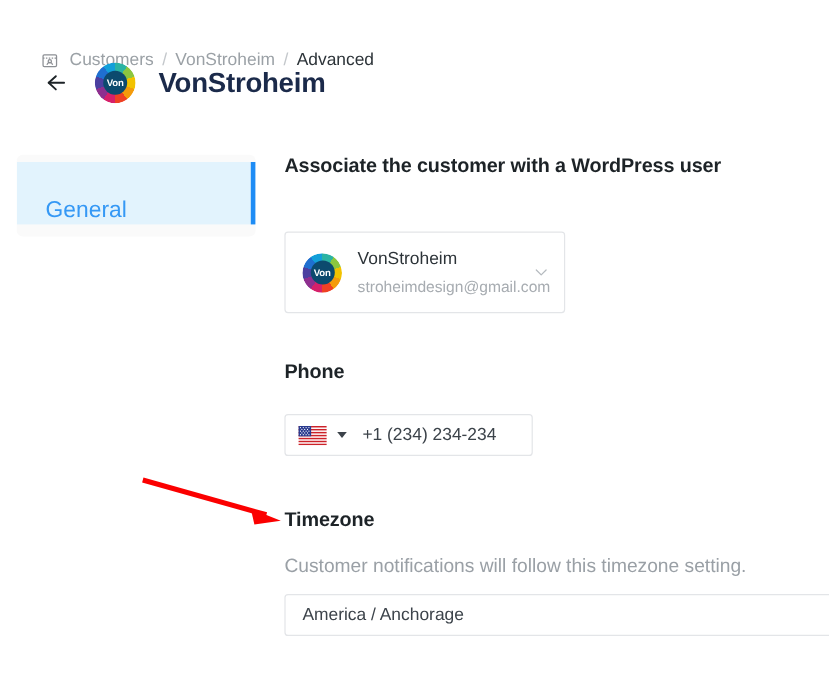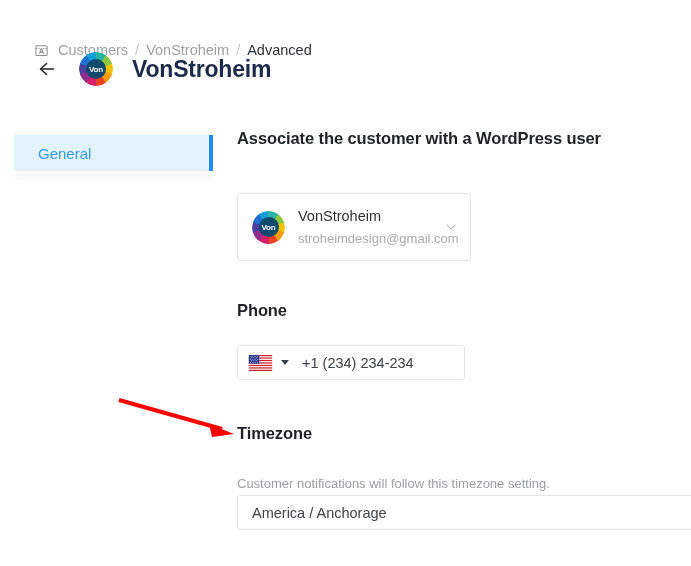--- a/index.html
+++ b/index.html
@@ -110,25 +110,25 @@
     left: 14px;
     top: 129px;
     width: 199px;
     background: #fafafa;
     border-radius: 5px;
     overflow: hidden;
     padding: 6px 0 10px 0;
   }
   .side-item {
     position: relative;
-    height: 36px;
-    display: flex;
-    align-items: center;
+    height: 52px;
+    display: flex;
+    align-items: flex-end;
     padding-left: 24px;
-    font-size: 15px;
+    font-size: 19px;
     color: #3c434a;
     cursor: pointer;
   }
   .side-item.active {
     background: #e2f3fd;
     color: #3598f5;
   }
   .side-item.active::after {
     content: "";
     position: absolute;
@@ -147,23 +147,23 @@
     right: 0;
     bottom: 0;
   }
   .section-title {
     font-size: 16.5px;
     font-weight: bold;
     color: #1d2327;
     letter-spacing: -0.1px;
   }
   .section-desc {
-    font-size: 13px;
+    font-size: 16px;
     color: #9aa0a6;
-    margin-top: 22px;
+    margin-top: 10px;
   }
 
   
   .user-select {
     position: absolute;
     left: 0;
     top: 64px;
     width: 234px;
     height: 68px;
     border: 1px solid #e3e5e8;
@@ -196,21 +196,21 @@
     flex: 0 0 auto;
     color: #b5babf;
     margin-left: 4px;
   }
 
   .h-phone { position: absolute; left: 0; top: 172px; text-align: center; }
   .phone-field {
     position: absolute;
     left: 0;
     top: 216px;
-    width: 228px;
+    width: 207px;
     height: 35px;
     border: 1px solid #e3e5e8;
     border-radius: 3px;
     background: #fff;
     display: flex;
     align-items: center;
     padding: 0 10px;
   }
   .flag-btn {
     display: flex;

